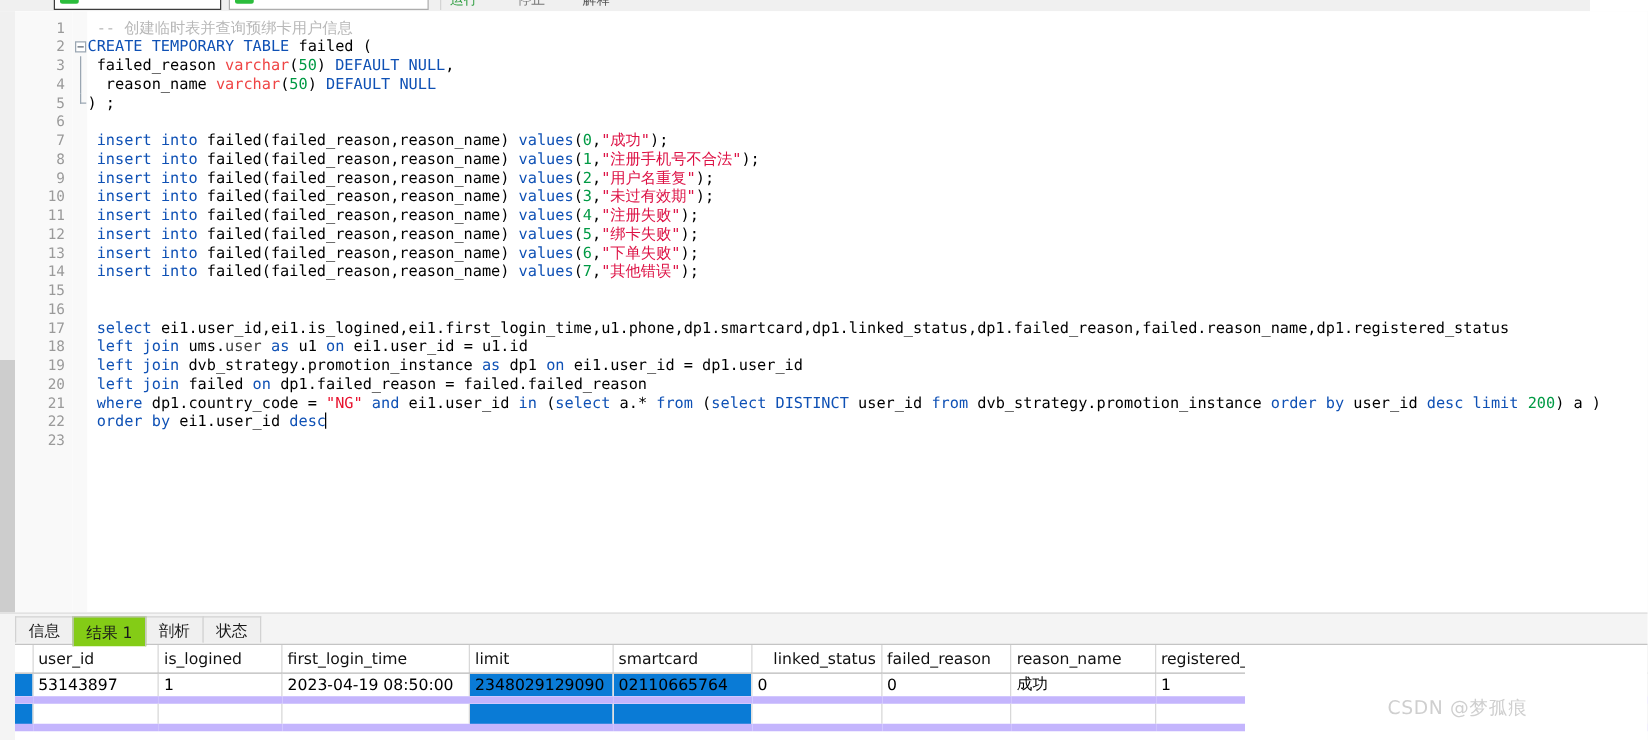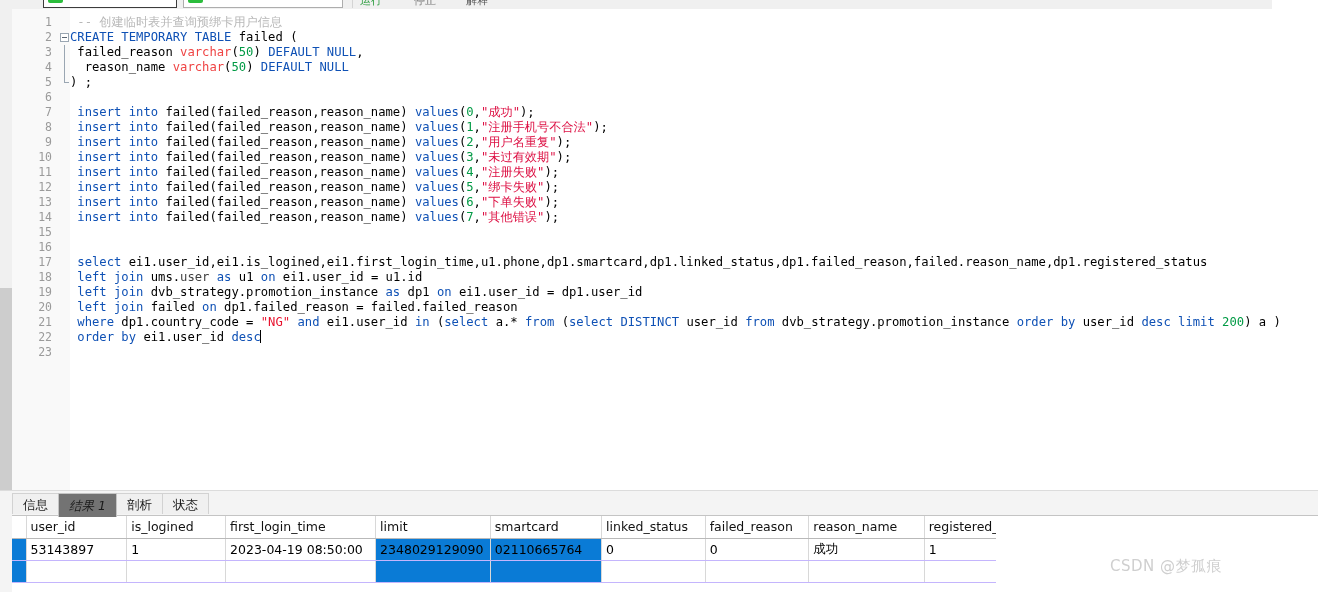--- a/index.html
+++ b/index.html
@@ -160,24 +160,24 @@
     font-size: 12.5px; color: #1a1a1a;
     background: #f0f0f0;
     border: 1px solid #d2d2d2; border-bottom: none;
     margin-right: -1px;
     box-sizing: border-box;
     font-family: "DejaVu Sans", "Liberation Sans", sans-serif;
     cursor: default;
     white-space: nowrap;
   }
   .tab.active {
-    background: #737373;
+    background: #84cc16;
     height: 24px; line-height: 24px;
     border-color: #c4c4c4;
-    position: relative; z-index: 3; font-style: italic;
+    position: relative; z-index: 3;
   }
   .tabbar-underline {
     position: absolute; left: 12px; top: 25px; width: 1306px; height: 1px;
     background: #c4c4c4;
   }
 
   
   .grid {
     position: absolute; left: 12px; top: 26px; width: 1306px; height: 76px;
     background: #ffffff;
@@ -186,21 +186,21 @@
   table.dg {
     border-collapse: collapse;
     font-family: "DejaVu Sans", "Liberation Sans", sans-serif;
     font-size: 12.5px;
     table-layout: fixed;
   }
   table.dg th, table.dg td {
     height: 22px;
     padding: 0 4px;
     border-right: 1px solid #d8d8d8;
-    border-bottom: 1px solid #c4b5fd;
+    border-bottom: 6px solid #c4b5fd;
     overflow: hidden; white-space: nowrap;
     box-sizing: border-box;
     font-weight: normal;
     text-align: left;
     color: #000;
   }
   table.dg th {
     background: #ffffff;
     border-bottom: 1px solid #b9b9b9;
     color: #111;
@@ -357,21 +357,21 @@
       <div class="grid-right-pad"></div>
       <table class="dg" id="result-table">
         <thead>
           <tr id="grid-header-row">
               <th class="rowhdr"></th>
               <th style="width: 104px;">user_id</th>
               <th style="width: 102px;">is_logined</th>
               <th style="width: 151px;">first_login_time</th>
               <th class="sel-col" style="width: 115px;">limit</th>
               <th class="sel-col" style="width: 113px;">smartcard</th>
-              <th style="width: 105px;">linked_status</th>
+              <th style="width: 105px; text-align: right;">linked_status</th>
               <th style="width: 105px;">failed_reason</th>
               <th style="width: 118px;">reason_name</th>
               <th style="width: 124px;">registered_status</th>
               <th class="spacer-col" style="width: 300px;"></th>
             </tr>
         </thead>
         <tbody id="grid-body">
             <tr>
               <td class="rowhdr sel"></td>
               <td class="num" style="width: 104px;">53143897</td>

